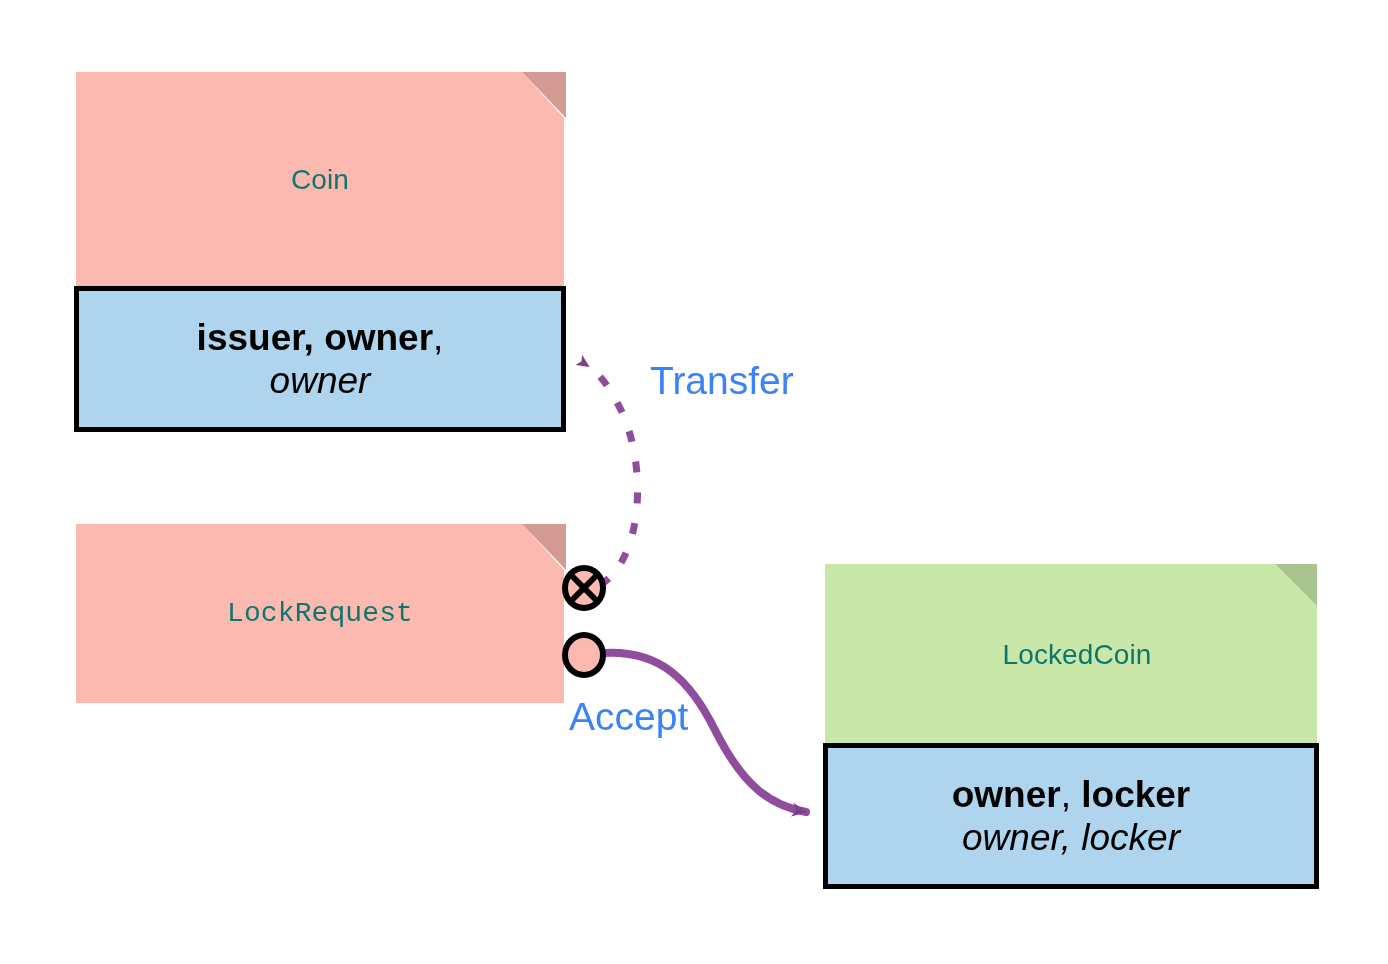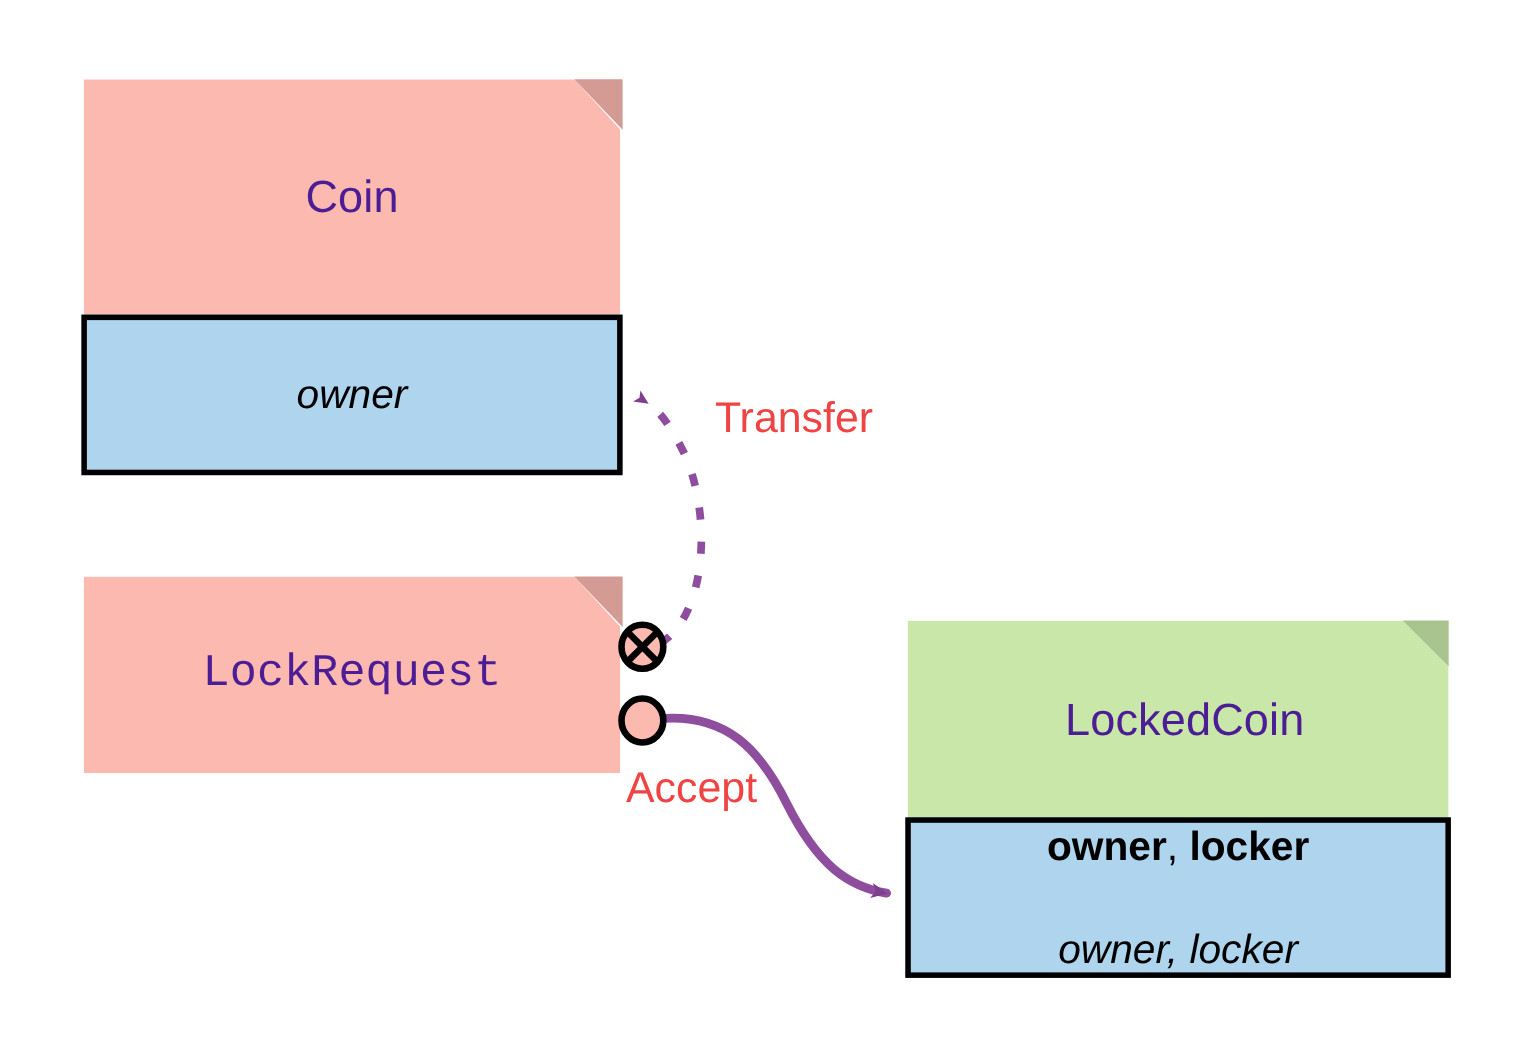--- a/index.html
+++ b/index.html
@@ -32,23 +32,23 @@
     align-items: center;
     justify-content: center;
   }
   .node-header .fill {
     position: absolute;
     inset: 0;
   }
   .node-title {
     position: relative;
     z-index: 3;
-    font-size: 41px;
+    font-size: 28px;
     line-height: 1.12;
-    color: #4c1d95;
+    color: #0f766e;
     text-align: center;
     letter-spacing: 0.1px;
     white-space: nowrap;
   }
   .fold {
     position: absolute;
     z-index: 2;
     width: 0;
     height: 0;
   }
@@ -79,21 +79,21 @@
     top: 0;
     width: 1388px;
     height: 964px;
     overflow: visible;
     pointer-events: none;
   }
   .edge-label {
     position: absolute;
     font-size: 39px;
     line-height: 1.1;
-    color: #ef4444;
+    color: #3b82f6;
     white-space: nowrap;
     z-index: 6;
   }
   .port {
     position: absolute;
     z-index: 7;
     box-sizing: border-box;
   }
 </style>
 </head>
@@ -121,20 +121,23 @@
     <div class="node-header" style="left:2px; top:2px; width:488px; height:216px;">
       <div class="fill" style="background:#fbb9b0; clip-path: polygon(0 0, 446px 0, 100% 46px, 100% 100%, 0 100%);"></div>
       <div class="fold" style="left:446px; top:0px;
                   border-left:44px solid transparent;
                   border-top:46px solid #d49b95;"></div>
       <div class="node-title">Coin</div>
     </div>
 
     <div class="node-compartment" style="top:216px; width:492px; height:146px;">
       <div class="attr-line">
+        <span class="b">issuer, owner</span><span>,</span>
+      </div>
+      <div class="attr-line">
         <span class="i">owner</span>
       </div>
     </div>
   </div>
 
   <div class="node" style="left:74px; top:522px; width:492px; height:360px;">
     <div class="node-header" style="left:2px; top:2px; width:488px; height:179px;font-family:Liberation Mono, monospace;">
       <div class="fill" style="background:#fbb9b0; clip-path: polygon(0 0, 446px 0, 100% 46px, 100% 100%, 0 100%);"></div>
       <div class="fold" style="left:446px; top:0px;
                   border-left:44px solid transparent;
@@ -144,21 +147,21 @@
   </div>
 
   <div class="node" style="left:823px; top:562px; width:496px; height:327px;">
     <div class="node-header" style="left:2px; top:2px; width:492px; height:181px;padding-left:12px;">
       <div class="fill" style="background:#c8e7a9; clip-path: polygon(0 0, 450px 0, 100% 42px, 100% 100%, 0 100%);"></div>
       <div class="fold" style="left:450px; top:0px;
                   border-left:42px solid transparent;
                   border-top:42px solid #a9c48f;"></div>
       <div class="node-title">LockedCoin</div>
     </div>
-    <div class="node-compartment" style="top:181px; width:496px; height:146px;justify-content:space-between;">
+    <div class="node-compartment" style="top:181px; width:496px; height:146px;">
       <div class="attr-line">
         <span class="b">owner</span><span>,</span>
         <span class="b">locker</span>
       </div>
       <div class="attr-line">
         <span class="i">owner, locker</span>
       </div>
     </div>
   </div>
 

